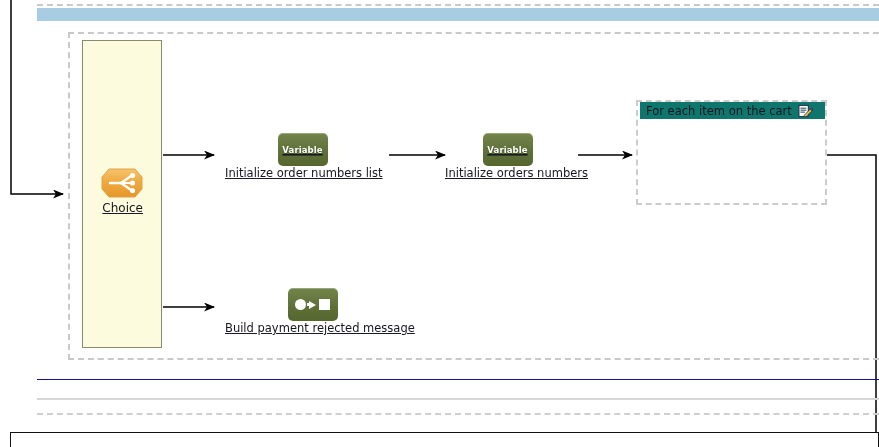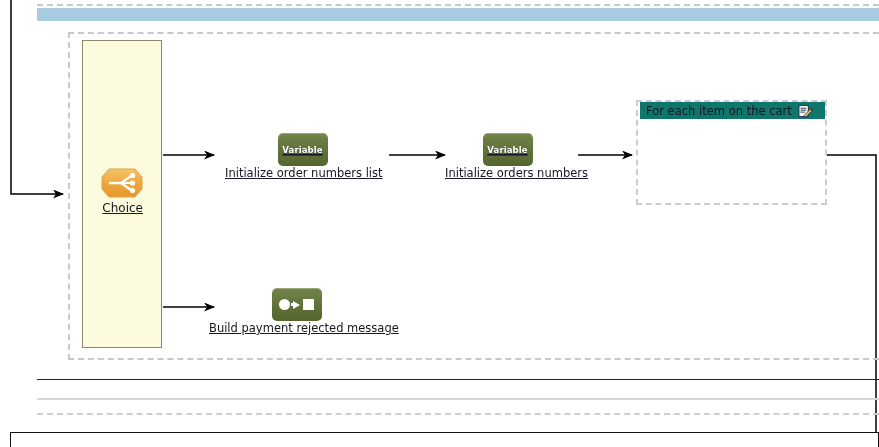--- a/index.html
+++ b/index.html
@@ -229,21 +229,21 @@
     <div class="node-label">Initialize order numbers list</div>
   </div>
 
   <div class="node" style="left:445px; top:133px; width:125px;">
     <div class="node-icon-green">
       <span>Variable</span>
     </div>
     <div class="node-label">Initialize orders numbers</div>
   </div>
 
-  <div class="node" style="left:209px; top:288px; width:175px;">
+  <div class="node" style="left:225px; top:288px; width:175px;">
     <div class="node-icon-green">
       <span class="xform-glyphs">
         <span class="xf-circle"></span>
         <span class="xf-arrow"></span>
         <span class="xf-square"></span>
       </span>
     </div>
     <div class="node-label">Build payment rejected message</div>
   </div>
 

